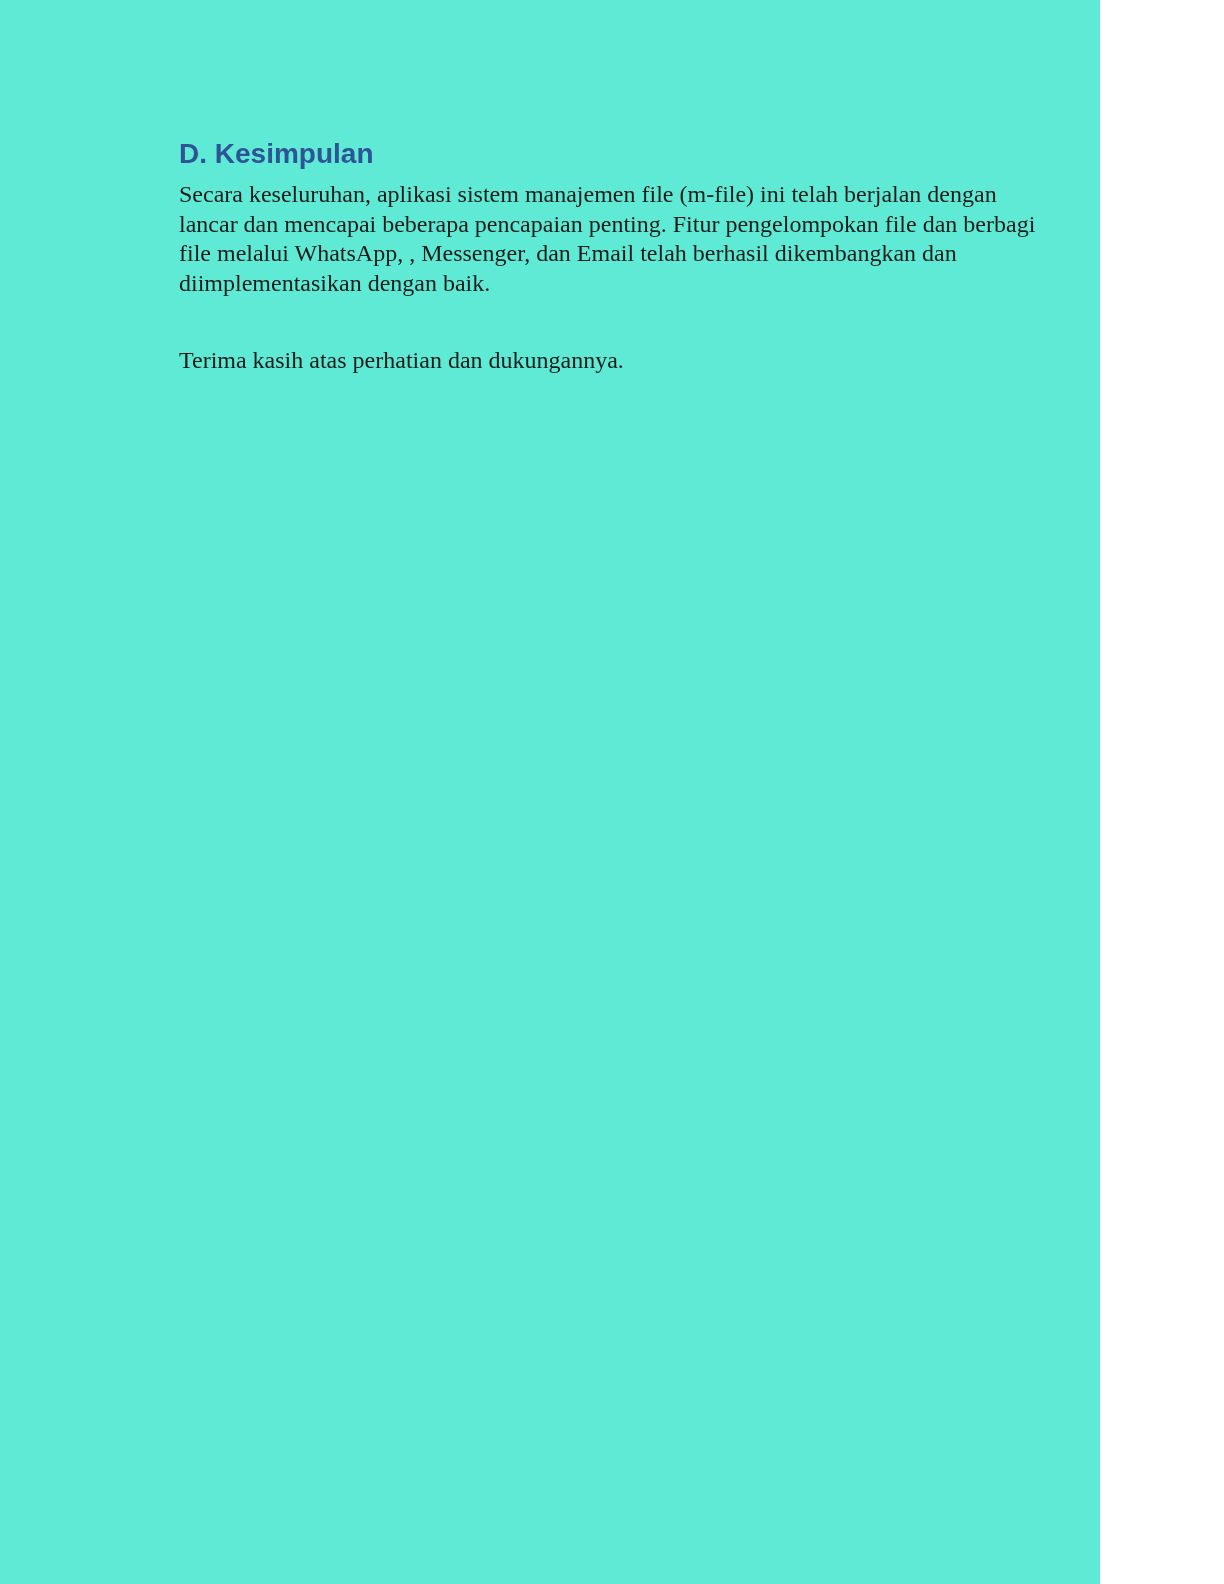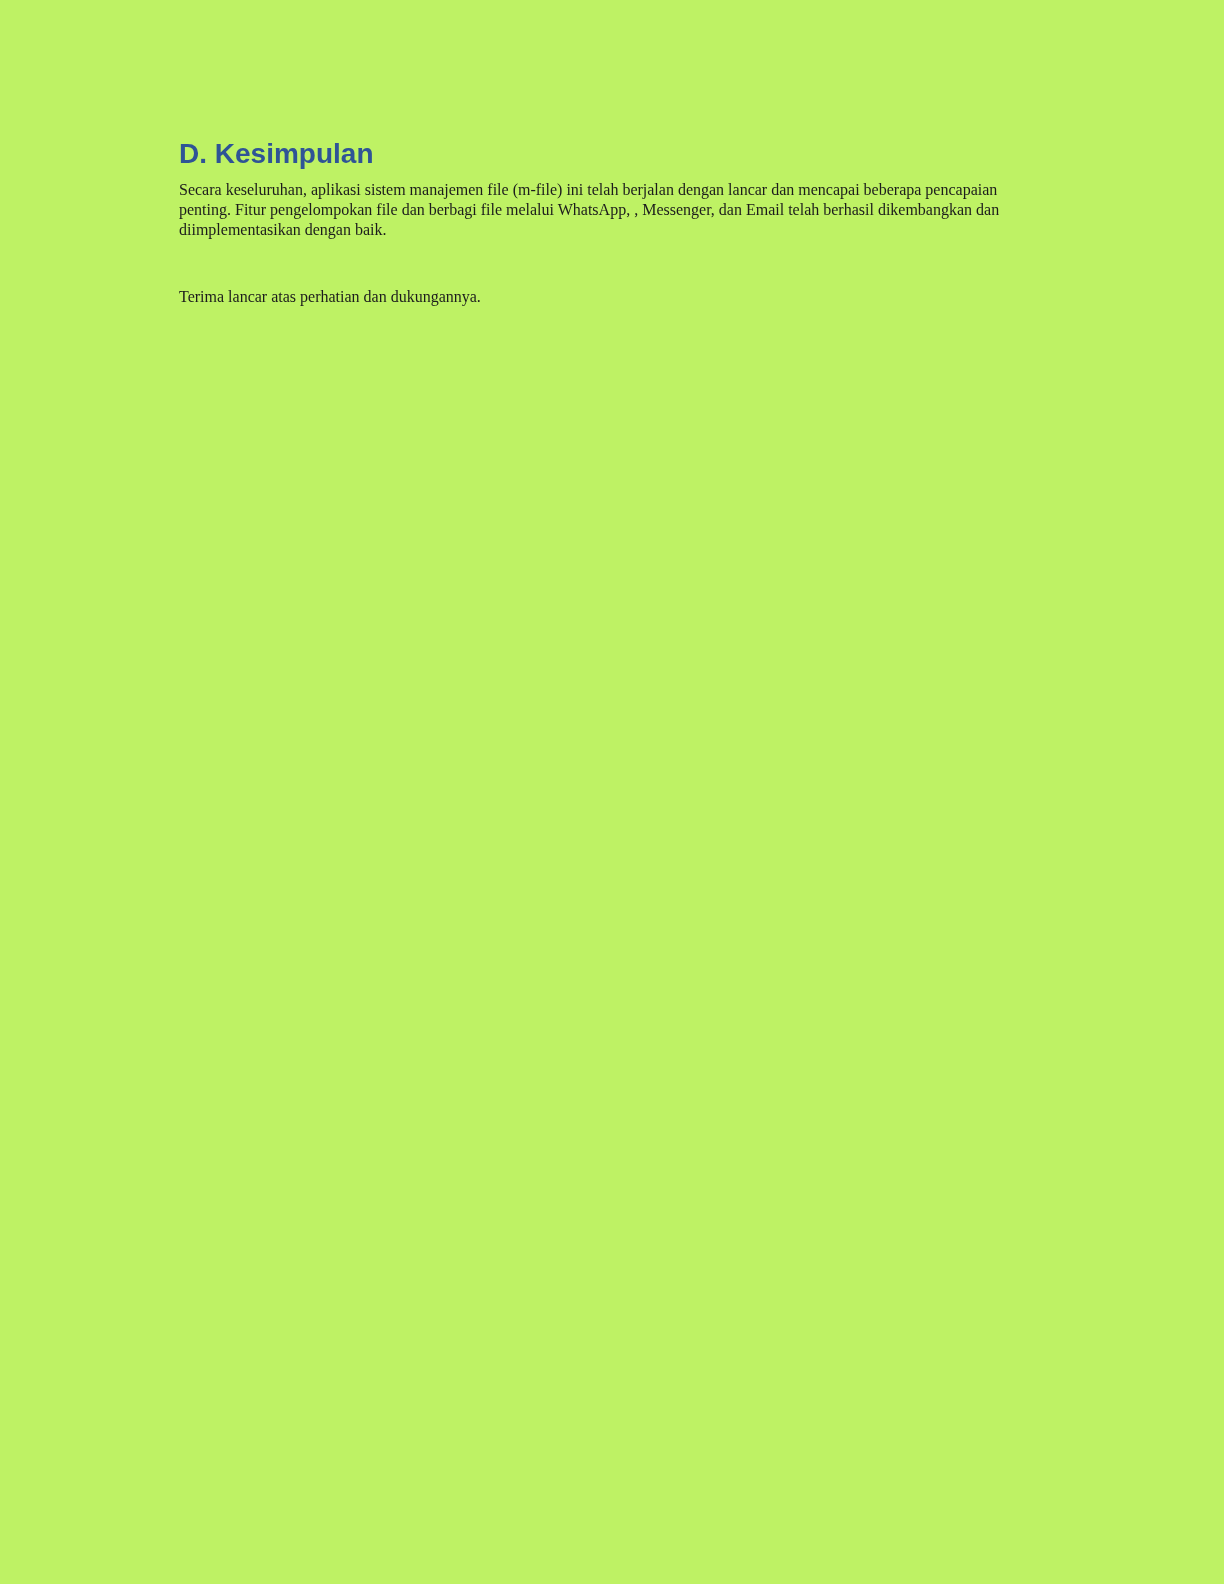--- a/index.html
+++ b/index.html
@@ -2,57 +2,57 @@
 <html><head>
 <meta charset="utf-8">
 <style>
   html, body {
     margin: 0;
     padding: 0;
     background: #ffffff;
   }
   .page {
     position: relative;
-    width: 1224px;
+    width: 1100px;
     height: 1584px;
-    background: #bef264;
+    background: #5eead4;
     overflow: hidden;
     font-family: "Liberation Serif", "DejaVu Serif", serif;
     color: #1a1a1a;
   }
   .content {
     position: absolute;
     left: 179px;
     top: 138px;
     width: 866px;
   }
   .section-heading {
     font-family: "Liberation Sans", "DejaVu Sans", sans-serif;
     font-weight: 700;
     font-size: 28px;
     line-height: 1.15;
     margin: 0 0 10px 0;
   }
   .body-paragraph {
-    font-size: 16px;
+    font-size: 24px;
     line-height: 1.23;
     margin: 0 0 18px 0;
     color: #1c1c1c;
   }
   .blank-line {
     height: 30px;
   }
 </style>
 </head>
 <body>
 
 <div class="page">
   <div class="content">
     <h2 class="section-heading" style="color: rgb(47, 84, 150);">D. Kesimpulan</h2>
 
     <p class="body-paragraph">Secara keseluruhan, aplikasi sistem manajemen file (m-file) ini telah berjalan dengan lancar dan mencapai beberapa pencapaian penting. Fitur pengelompokan file dan berbagi file melalui WhatsApp, , Messenger, dan Email telah berhasil dikembangkan dan diimplementasikan dengan baik.</p>
 
     <div class="blank-line"></div>
 
-    <p class="body-paragraph">Terima lancar atas perhatian dan dukungannya.</p>
+    <p class="body-paragraph">Terima kasih atas perhatian dan dukungannya.</p>
 
   </div>
 </div>
 
 </body></html>

